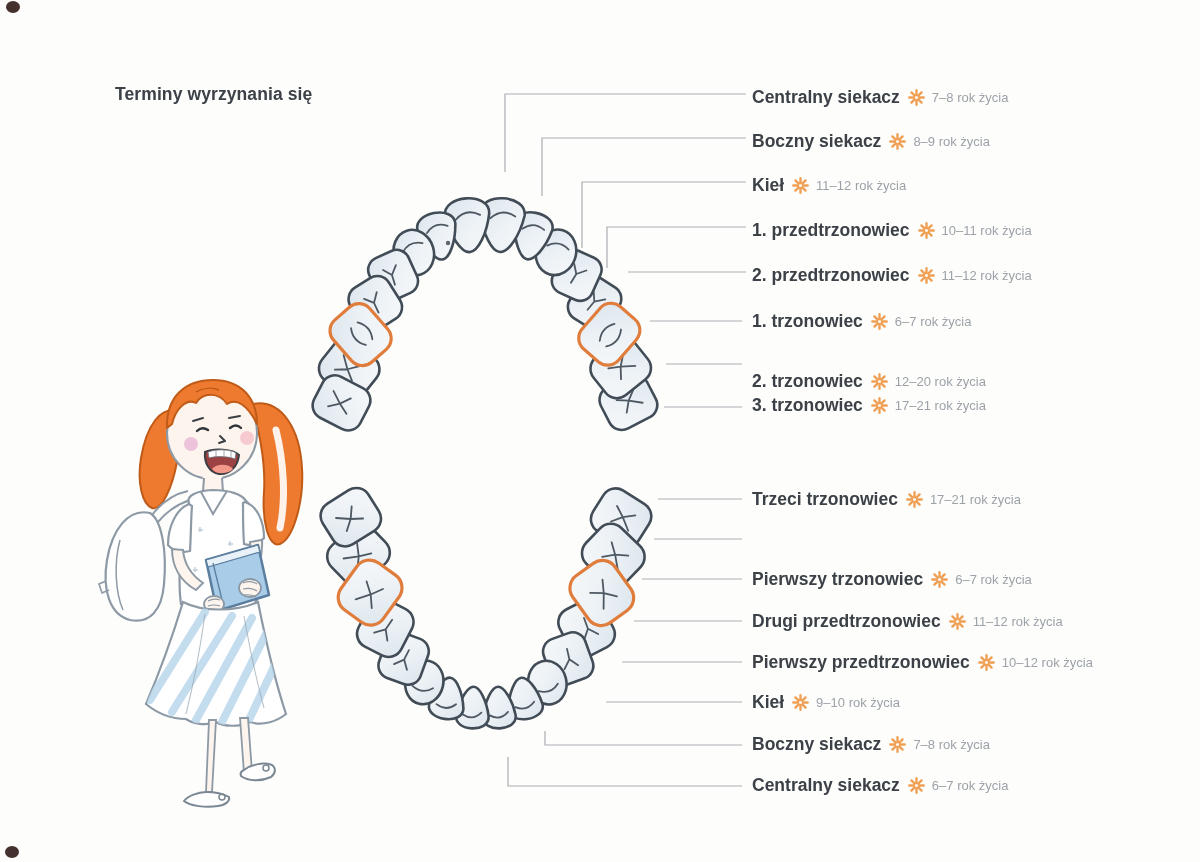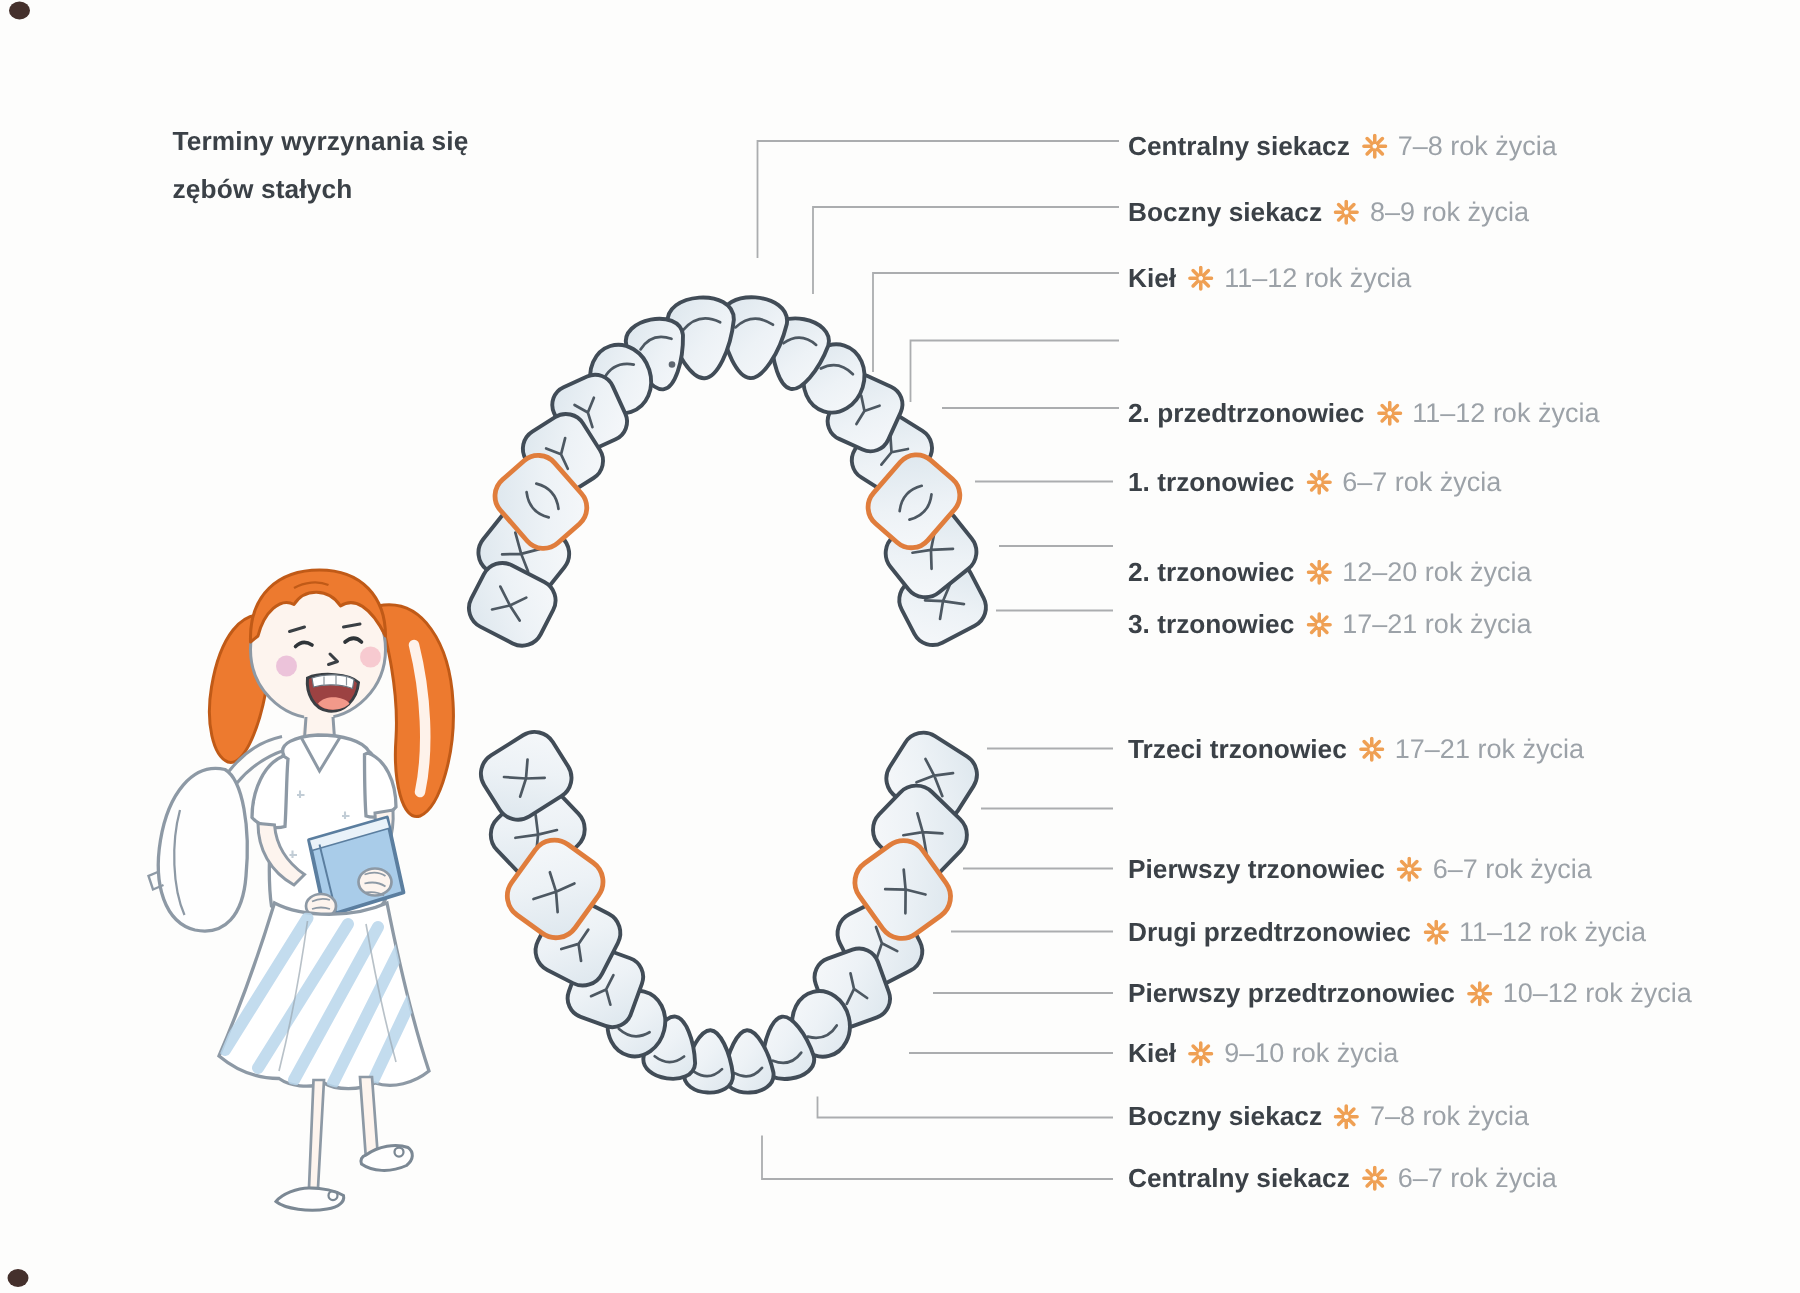--- a/index.html
+++ b/index.html
@@ -4,21 +4,21 @@
 <style>
   html,body{margin:0;padding:0;background:#fff;}
   .stage{position:relative;width:1200px;height:862px;background:#FDFDFC;overflow:hidden;
          font-family:"Liberation Sans",sans-serif;}
   #scene{position:absolute;left:0;top:0;}
   .title{position:absolute;left:115px;top:78px;font-size:17.5px;font-weight:700;
          color:var(--name-c,#3B4147);line-height:32px;letter-spacing:.1px;}
   .row{position:absolute;left:752px;height:26px;display:flex;align-items:center;white-space:nowrap;}
   .nm{font-weight:700;font-size:17.5px;color:var(--name-c,#3B4147);}
   .star{width:17px;height:17px;margin:1px 7px 0 8px;flex:0 0 auto;}
-  .age{font-size:18px;color:var(--age-c,#9CA2A8);}
+  .age{font-size:13px;color:var(--age-c,#9CA2A8);}
 </style>
 </head>
 <body>
 
 <div class="stage">
 
   <svg id="scene" width="1200" height="862" viewBox="0 0 1200 862">
     <defs>
       <linearGradient id="tg" x1="0" y1="0" x2="1" y2="1">
         <stop offset="0" stop-color="#DCE6ED"></stop>
@@ -249,21 +249,20 @@
       <circle cx="266" cy="768" r="3" fill="none" stroke="#7B8894" stroke-width="1.5"></circle>
     </g>
 
     <ellipse cx="13" cy="7" rx="7" ry="6" fill="#44302C"></ellipse>
     <ellipse cx="12" cy="852" rx="7" ry="6" fill="#44302C"></ellipse>
     <circle cx="448" cy="243" r="2.2" fill="#5E6670"></circle>
   </svg>
 
   <div class="title">
     <div>Terminy wyrzynania się</div>
-    <div>zębów stałych</div>
   </div>
 
   <div class="row" style="top:84px">
       <span class="nm">Centralny siekacz</span>
       <svg class="star" viewBox="-10 -10 20 20">
         <use href="#burst"></use>
       </svg>
       <span class="age">7–8 rok życia</span>
     </div>
   <div class="row" style="top:128px">
@@ -273,20 +272,27 @@
       </svg>
       <span class="age">8–9 rok życia</span>
     </div>
   <div class="row" style="top:172px">
       <span class="nm">Kieł</span>
       <svg class="star" viewBox="-10 -10 20 20">
         <use href="#burst"></use>
       </svg>
       <span class="age">11–12 rok życia</span>
     </div>
+  <div class="row" style="top:217px">
+      <span class="nm">1. przedtrzonowiec</span>
+      <svg class="star" viewBox="-10 -10 20 20">
+        <use href="#burst"></use>
+      </svg>
+      <span class="age">10–11 rok życia</span>
+    </div>
   <div class="row" style="top:262px">
       <span class="nm">2. przedtrzonowiec</span>
       <svg class="star" viewBox="-10 -10 20 20">
         <use href="#burst"></use>
       </svg>
       <span class="age">11–12 rok życia</span>
     </div>
   <div class="row" style="top:308px">
       <span class="nm">1. trzonowiec</span>
       <svg class="star" viewBox="-10 -10 20 20">
@@ -294,21 +300,21 @@
       </svg>
       <span class="age">6–7 rok życia</span>
     </div>
   <div class="row" style="top:368px">
       <span class="nm">2. trzonowiec</span>
       <svg class="star" viewBox="-10 -10 20 20">
         <use href="#burst"></use>
       </svg>
       <span class="age">12–20 rok życia</span>
     </div>
-  <div class="row" style="top:403px">
+  <div class="row" style="top:392px">
       <span class="nm">3. trzonowiec</span>
       <svg class="star" viewBox="-10 -10 20 20">
         <use href="#burst"></use>
       </svg>
       <span class="age">17–21 rok życia</span>
     </div>
 
   <div class="row" style="top:486px">
       <span class="nm">Trzeci trzonowiec</span>
       <svg class="star" viewBox="-10 -10 20 20">

